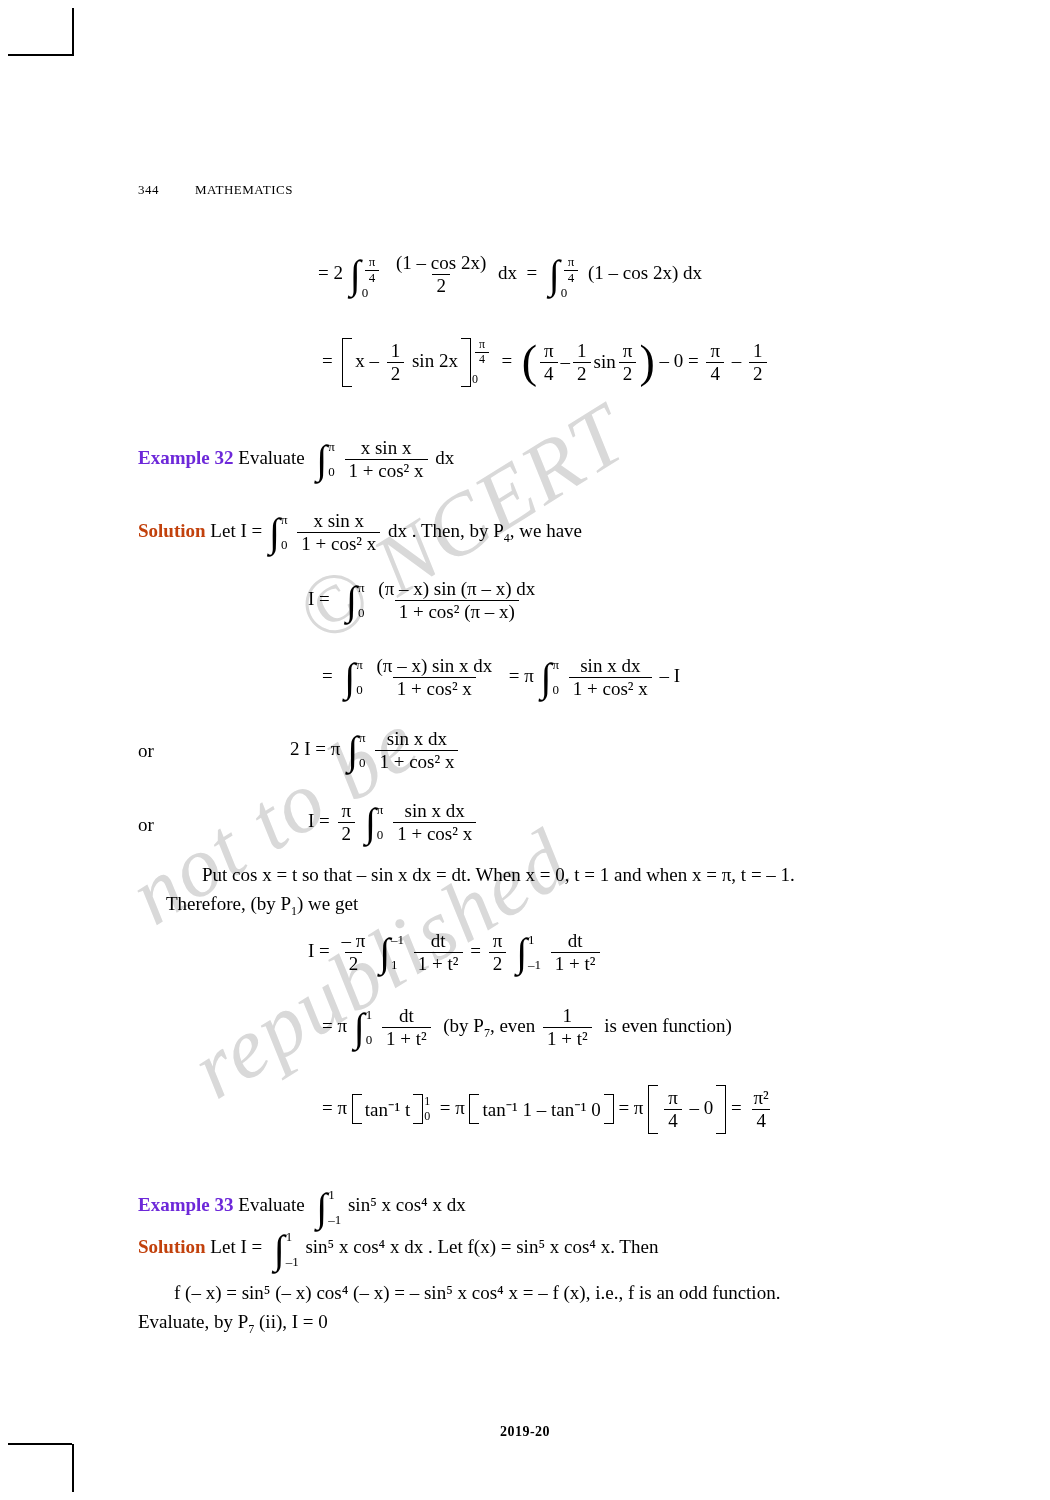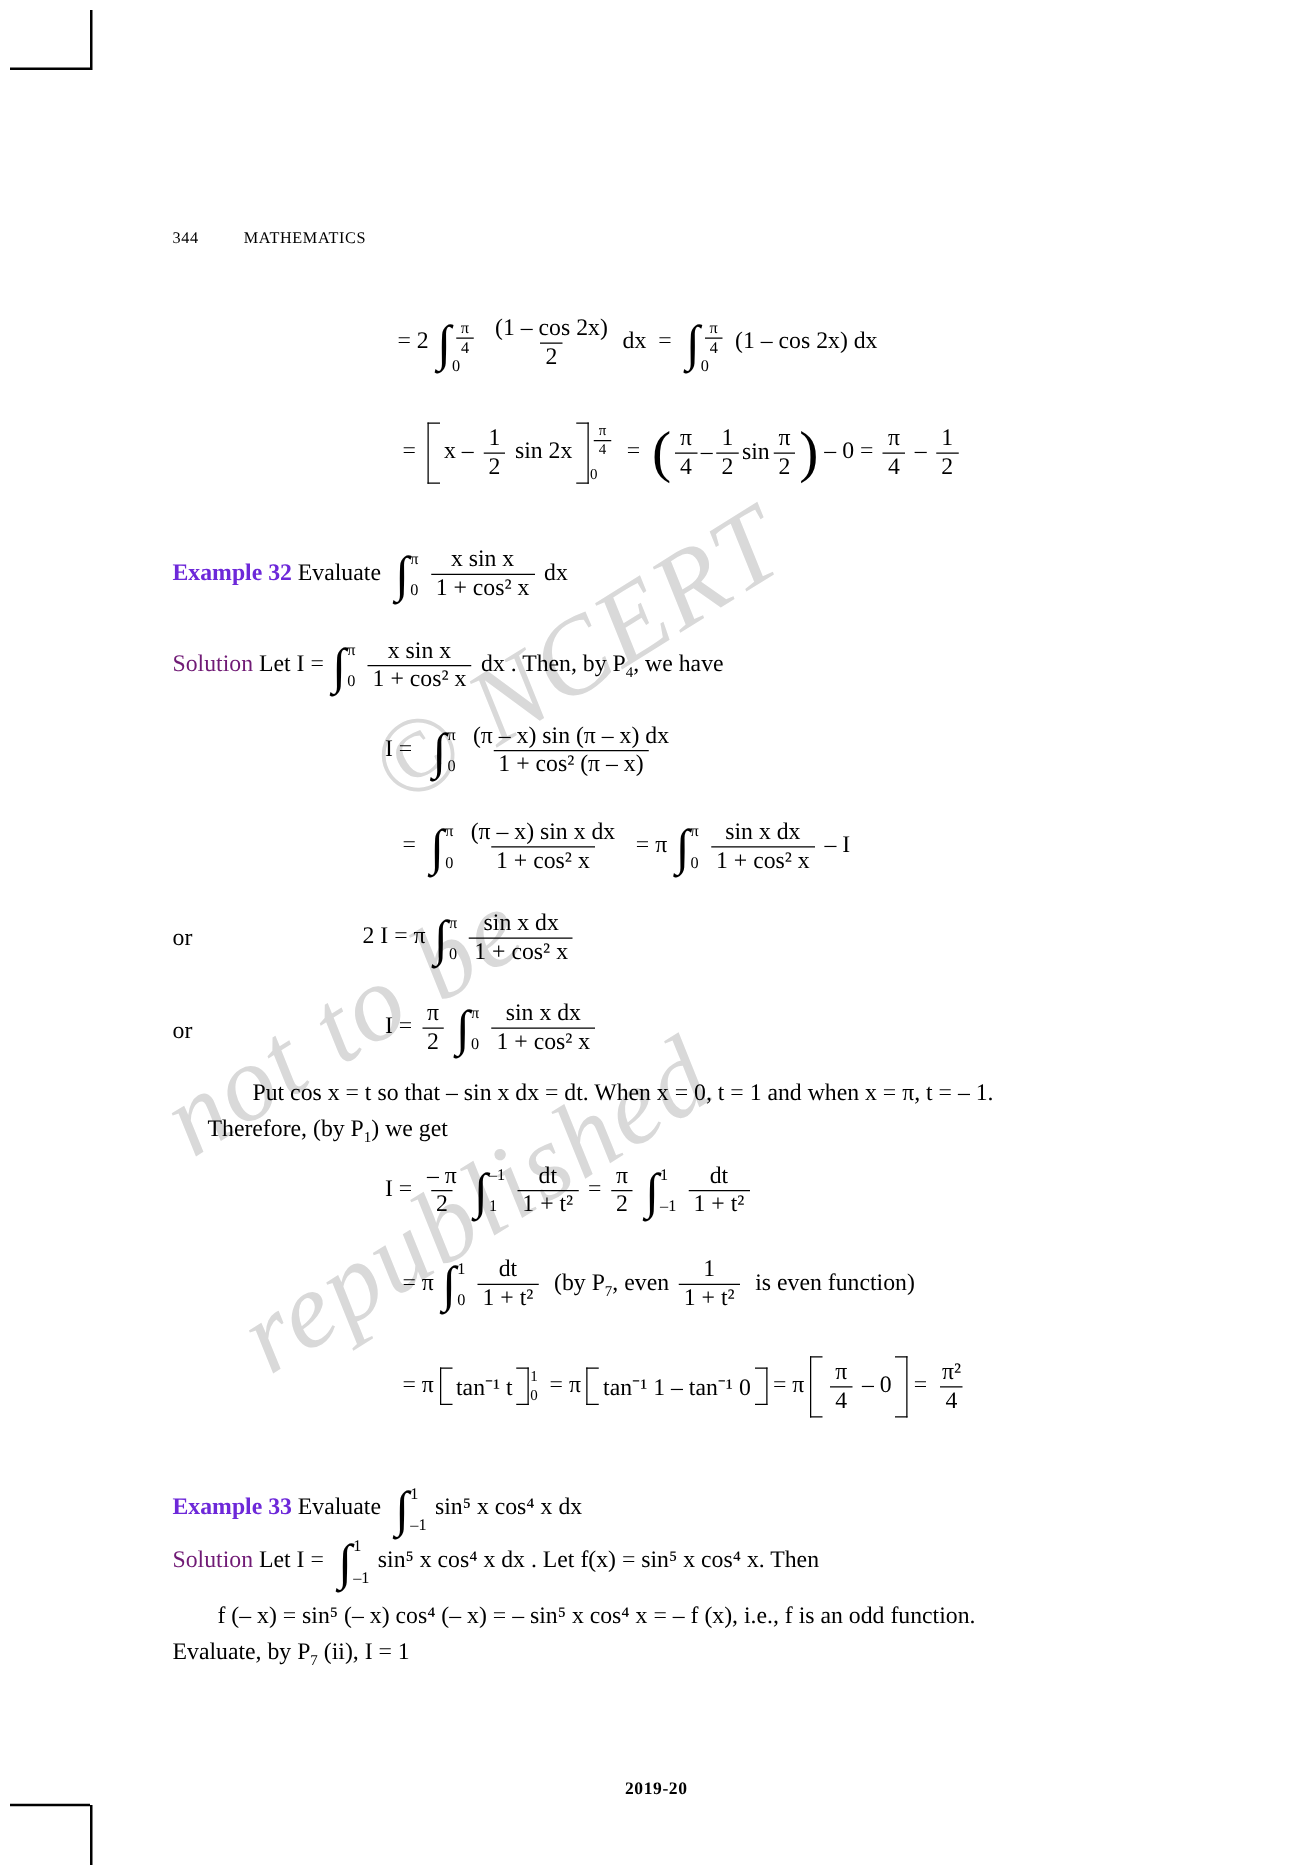--- a/index.html
+++ b/index.html
@@ -74,22 +74,22 @@
     top: 1424px;
     text-align: center;
     font-size: 14px;
     font-weight: bold;
     letter-spacing: 0.5px;
   }
 
   .blk { position: absolute; }
 
   .label {
-    color: #701a75;
-    font-weight: normal;
+    color: #c2410c;
+    font-weight: bold;
   }
   .exlabel { color: #6d28d9; font-weight: bold; }
 
   
   .m { font-family: "Liberation Serif", serif; font-size: 19px; }
   .it { }
   .frac {
     display: inline-flex;
     flex-direction: column;
     align-items: center;
@@ -494,21 +494,21 @@
             <span class="up">1</span>
             <span class="lo">–1</span>
           </span>
       </span>
       <span class="it">sin⁵ x cos⁴ x dx</span>
       <span>. Let f(x) = sin⁵ x cos⁴ x. Then</span>
     </div>
 
     <div class="blk para" style="left:138px; top:1278px; width:790px;">
       <div class="indent"><span class="it">f (– x) = sin⁵ (– x) cos⁴ (– x) = – sin⁵ x cos⁴ x = – f (x), i.e., f is an odd function.</span></div>
-      <div><span>Evaluate, by P</span><span class="sub">7</span><span> (ii), I = 1</span></div>
+      <div><span>Evaluate, by P</span><span class="sub">7</span><span> (ii), I = 0</span></div>
     </div>
 
     <div class="footer">
       <span>2019-20</span>
     </div>
 
   </div>
 </div>
 
 </body></html>

